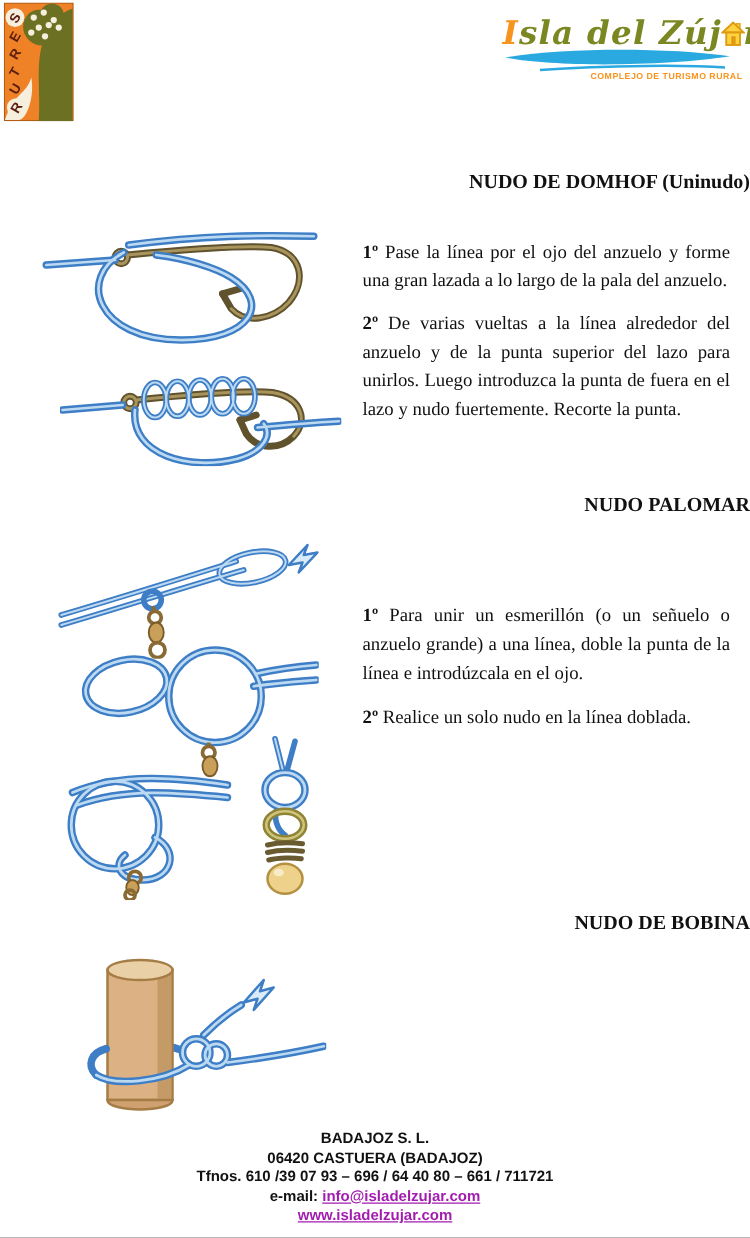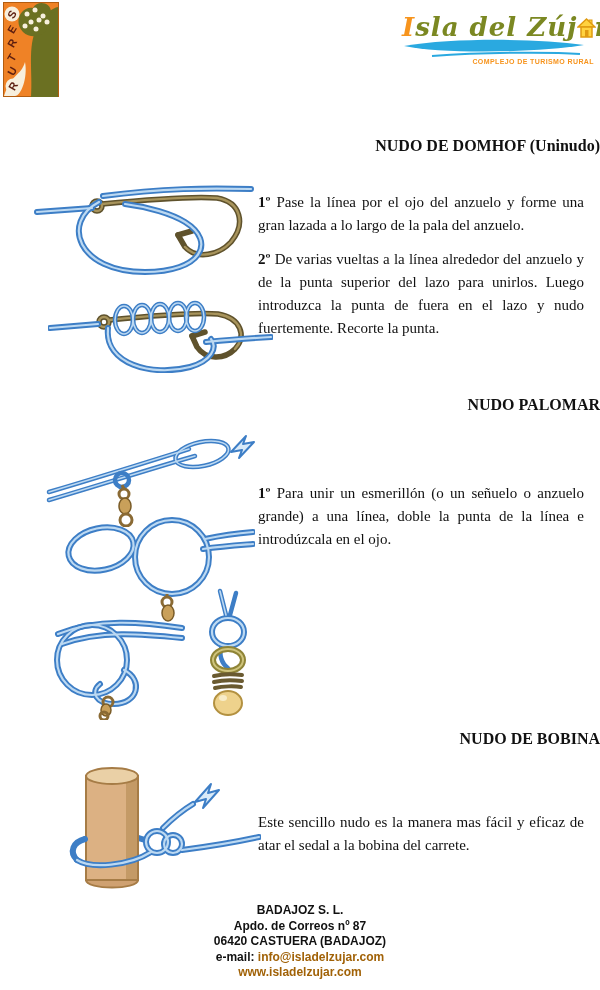--- a/index.html
+++ b/index.html
@@ -15,40 +15,40 @@
   .bg{color:#7b8822;margin-top:32px;}
   .house{display:inline-block;vertical-align:baseline;margin:0 -1px -2px -1px;}
   .brush{display:block;margin-top:-4px;}
   .tagline{font-family:"Liberation Sans",sans-serif;font-size:7px;font-weight:bold;
            color:#f7941d;text-align:right;letter-spacing:0.4px;margin-top:-2px;}
   
   .sec-title{position:absolute;left:0;width:100%;text-align:right;
              font-size:16px;font-weight:bold;}
   
   .col{position:absolute;left:258px;width:326px;}
-  .step{text-align:justify;font-size:15px;line-height:23px;}
+  .step{text-align:justify;font-size:15px;line-height:23px;margin-left:32px;}
   .gap{margin-top:12px;}
   .plain{text-align:justify;font-size:15px;line-height:23px;}
   
   .illu{position:absolute;}
   .lo{fill:none;stroke:#3d7ec6;stroke-width:6;stroke-linecap:round;stroke-linejoin:round;}
   .li{fill:none;stroke:#bcd9f2;stroke-width:2.2;stroke-linecap:round;stroke-linejoin:round;}
   .lo2{fill:none;stroke:#3d7ec6;stroke-width:4.5;stroke-linecap:round;}
   .li2{fill:none;stroke:#bcd9f2;stroke-width:1.6;stroke-linecap:round;}
   .ho{fill:none;stroke:#5f522c;stroke-width:5.5;stroke-linecap:round;stroke-linejoin:round;}
   .hi{fill:none;stroke:#a8945c;stroke-width:2.4;stroke-linecap:round;}
   .sw{fill:none;stroke:#8a6a34;stroke-width:3;}
   .swf{fill:#c9a05a;stroke:#7a5c28;stroke-width:1.5;}
   .arw{fill:#d9eaf8;stroke:#3d7ec6;stroke-width:2;stroke-linejoin:round;}
   .cw{fill:none;stroke:#6a5a30;stroke-width:4;stroke-linecap:round;}
   
   .footer{position:absolute;left:0;top:903px;width:100%;text-align:center;
           font-family:"Liberation Sans",sans-serif;font-weight:bold;
           font-size:12px;line-height:15.5px;color:#111;}
-  .flink{color:#a16207;cursor:pointer;}
+  .flink{color:#a21caf;text-decoration:underline;cursor:pointer;}
 </style>
 </head>
 <body>
 
 <div class="page">
 
   <svg class="sertur" viewBox="0 0 56 95">
     <rect x="0.5" y="0.5" width="55" height="94" fill="#ef8226" stroke="#b35d10"></rect>
     <path d="M28,95 C30,70 24,45 34,25 C40,12 50,6 55,5 L55,95 Z" fill="#6b7022"></path>
     <path d="M20,30 C10,20 18,4 30,6 C34,-2 48,0 48,10 C56,12 54,26 44,26 C42,34 28,38 20,30 Z" fill="#6b7022"></path>
@@ -167,20 +167,24 @@
       <ellipse class="swf" cx="80" cy="76" rx="6" ry="8"></ellipse>
       <circle class="sw" cx="81" cy="90" r="6"></circle>
     </g>
   </svg>
 
   <div class="col" style="top:482px;">
     <div class="step">
       <b>1º</b>
       <span>Para unir un esmerillón (o un señuelo o anzuelo grande) a una línea, doble la punta de la línea e introdúzcala en el ojo.</span>
     </div>
+    <div class="step gap">
+      <b>2º</b>
+      <span>Realice un solo nudo en la línea doblada.</span>
+    </div>
   </div>
 
   <svg class="illu" style="left:55px;top:505px;" width="200" height="118" viewBox="0 0 200 118">
     <g>
       <ellipse class="lo" cx="46" cy="44" rx="33" ry="21" transform="rotate(-12 46 44)"></ellipse>
       <circle class="lo" cx="117" cy="52" r="37"></circle>
       <path class="lo" d="M150,34 C168,30 185,28 198,27"></path>
       <path class="lo" d="M148,44 C168,41 185,40 198,39"></path>
       <ellipse class="li" cx="46" cy="44" rx="33" ry="21" transform="rotate(-12 46 44)"></ellipse>
       <circle class="li" cx="117" cy="52" r="37"></circle>
@@ -255,23 +259,22 @@
       <path class="lo" d="M149,90 C180,86 208,81 226,77"></path>
       <path class="li" d="M44,100 C58,109 96,106 118,92"></path>
       <circle class="li" cx="124" cy="82" r="11"></circle>
       <circle class="li" cx="140" cy="84" r="9"></circle>
       <path class="li" d="M130,68 C140,58 150,50 160,44"></path>
       <path class="li" d="M149,90 C180,86 208,81 226,77"></path>
     </g>
     <path class="arw" d="M162,42 L178,24 L175,33 L186,30 L170,48 L173,39 Z"></path>
   </svg>
 
-  <div class="col plain" style="top:811px;">Este sencillo nudo es la manera mas fácil y eficaz de atar el sedal a la bobina del carrete.</div>
 
   <div class="footer">
     <div>BADAJOZ S. L.</div>
-    <div>Apdo. de Correos nº 87</div>
     <div>06420 CASTUERA (BADAJOZ)</div>
+    <div>Tfnos. 610 /39 07 93 – 696 / 64 40 80 – 661 / 711721</div>
     <div><span>e-mail: </span><a class="flink">info@isladelzujar.com</a></div>
     <div><a class="flink">www.isladelzujar.com</a></div>
   </div>
 
 </div>
 
 </body></html>

